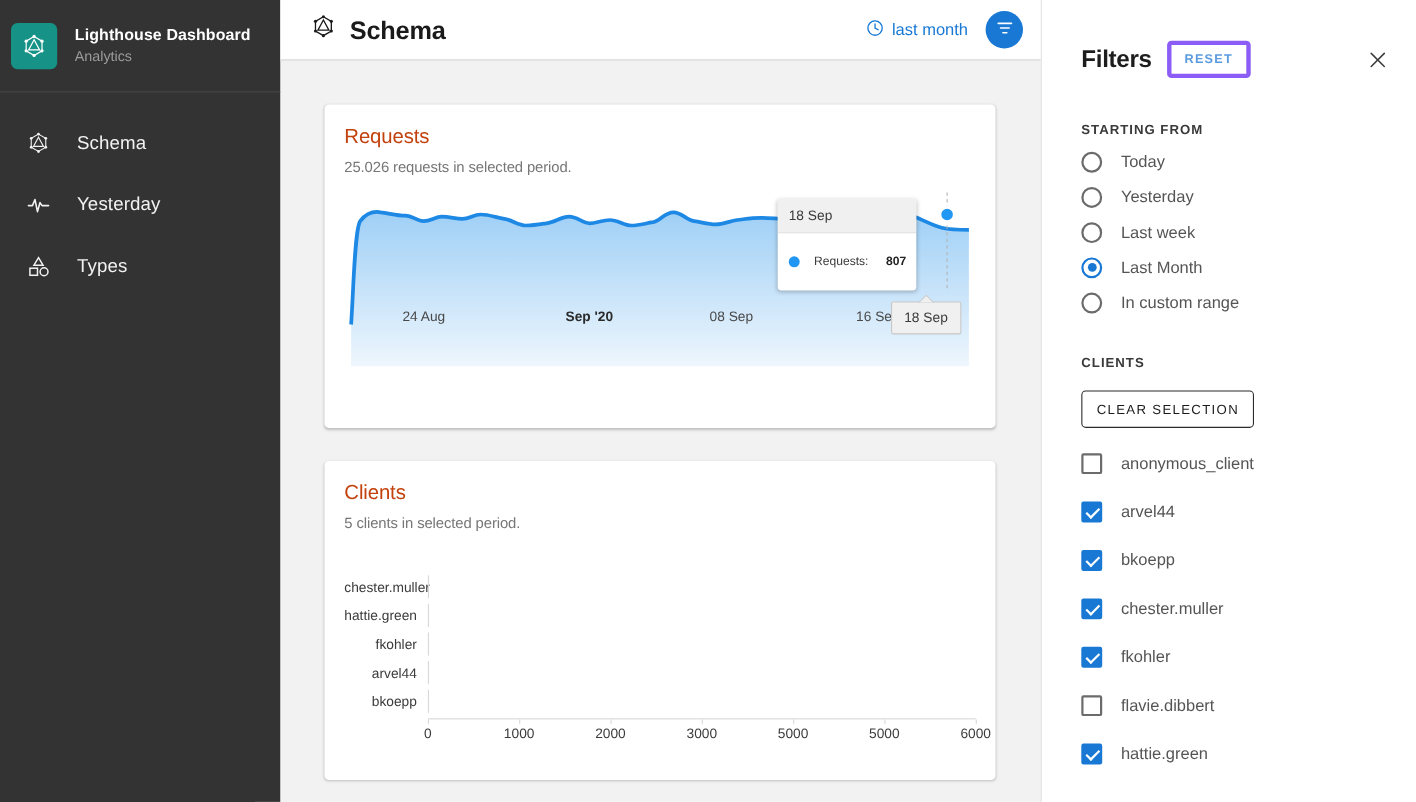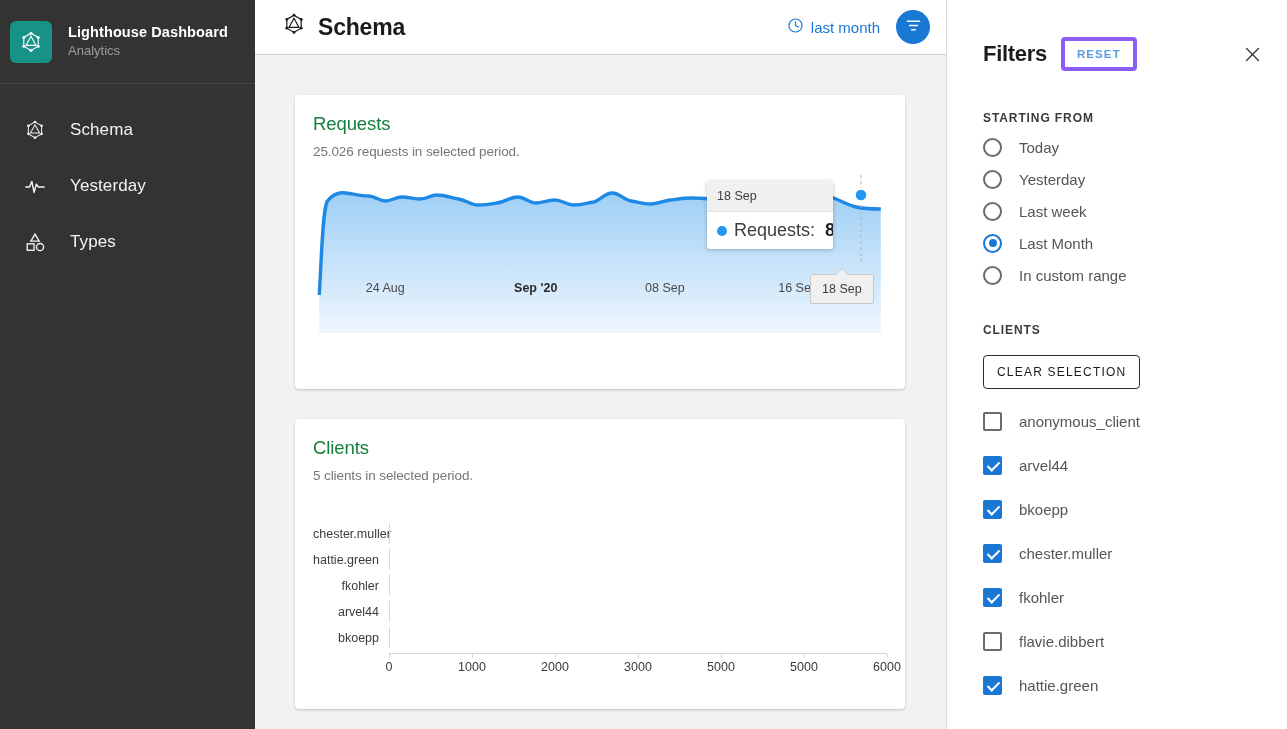--- a/index.html
+++ b/index.html
@@ -98,21 +98,21 @@
   }
   .card {
     background: #ffffff;
     border-radius: 4px;
     box-shadow: 0 1px 3px rgba(0,0,0,.14), 0 1px 2px rgba(0,0,0,.08);
     padding: 18px 18px 14px 18px;
     margin-bottom: 30px;
     position: relative;
   }
   .card-title {
-    font-size: 18.5px; color: #15803d; font-weight: normal; letter-spacing: -.1px;
+    font-size: 18.5px; color: #c2410c; font-weight: normal; letter-spacing: -.1px;
   }
   .card-sub {
     font-size: 13.5px; color: #767676; margin-top: 9px; letter-spacing: -.1px;
   }
 
   
   .area-chart-wrap { position: relative; height: 200px; margin-top: 16px; }
   .area-svg { display: block; width: 100%; height: 160px; }
   .axis-labels {
     position: relative; height: 26px; margin-top: 2px;
@@ -134,23 +134,23 @@
     overflow: hidden;
     pointer-events: none;
   }
   .tt-head {
     background: #f0f0f0;
     padding: 8px 10px;
     font-size: 12.5px; color: #3c3c3c;
     border-bottom: 1px solid #e3e3e3;
   }
   .tt-body {
-    padding: 8px 10px;
-    display: flex; align-items: center; gap: 7px;
-    font-size: 18px; color: #3c3c3c;
+    padding: 20px 10px;
+    display: flex; align-items: center; gap: 13px;
+    font-size: 11px; color: #3c3c3c;
   }
   .tt-dot {
     width: 10px; height: 10px; border-radius: 50%;
     background: #2196f3; flex: 0 0 10px;
   }
   .tt-val { font-weight: bold; color: #222; margin-left: 3px; }
 
   .axis-tooltip {
     position: absolute;
     background: #f0f0f0;

